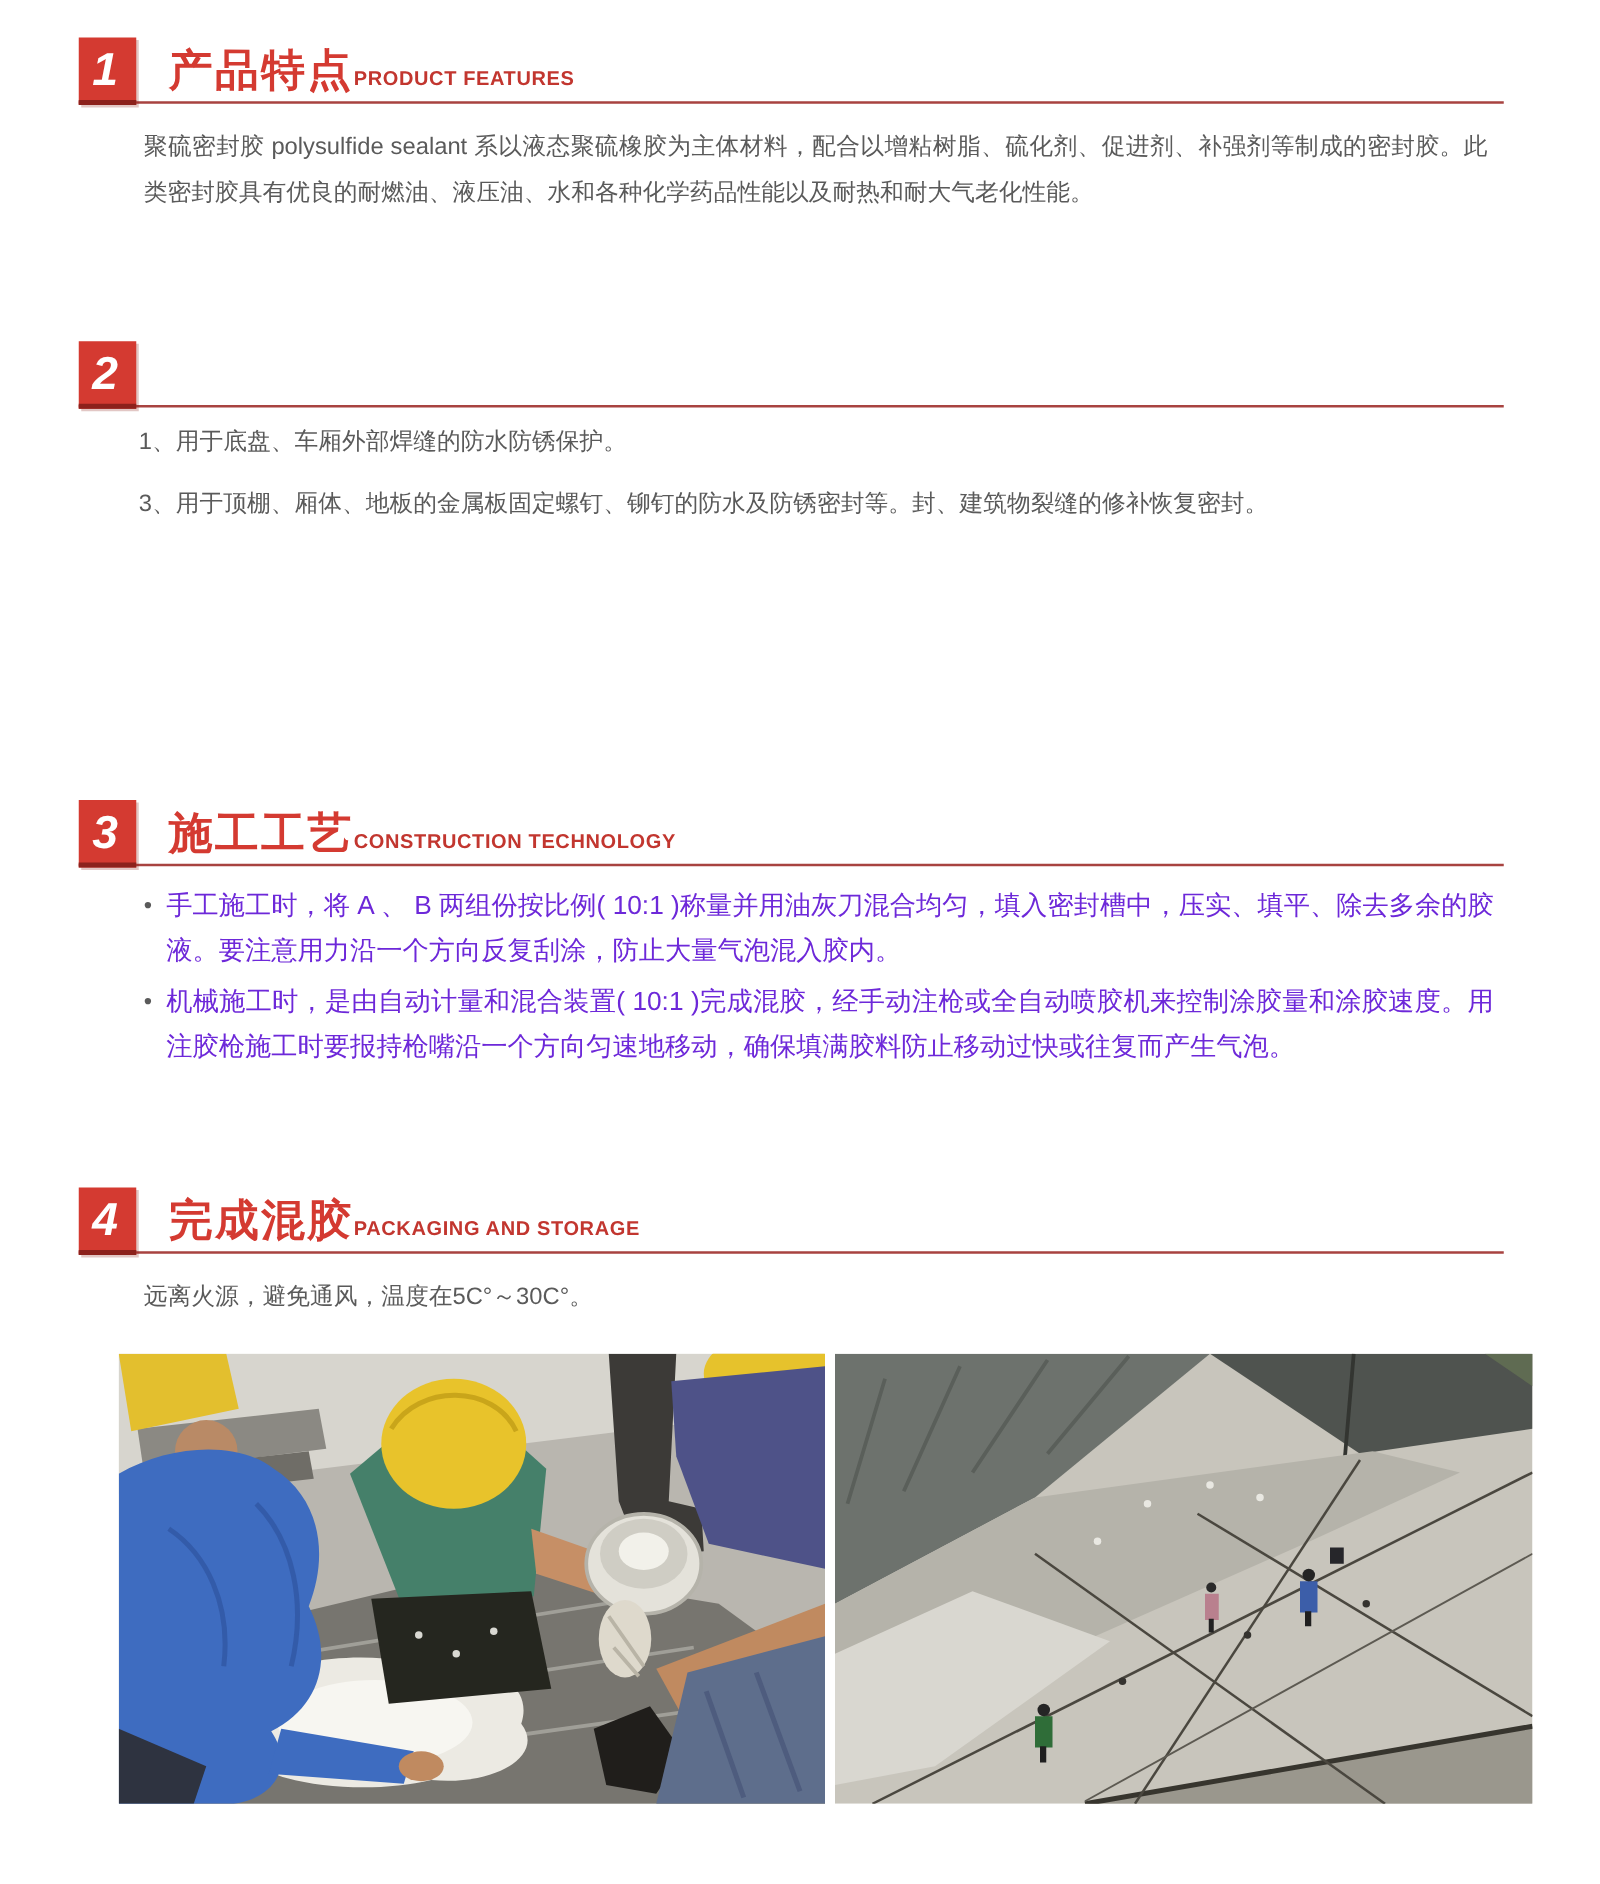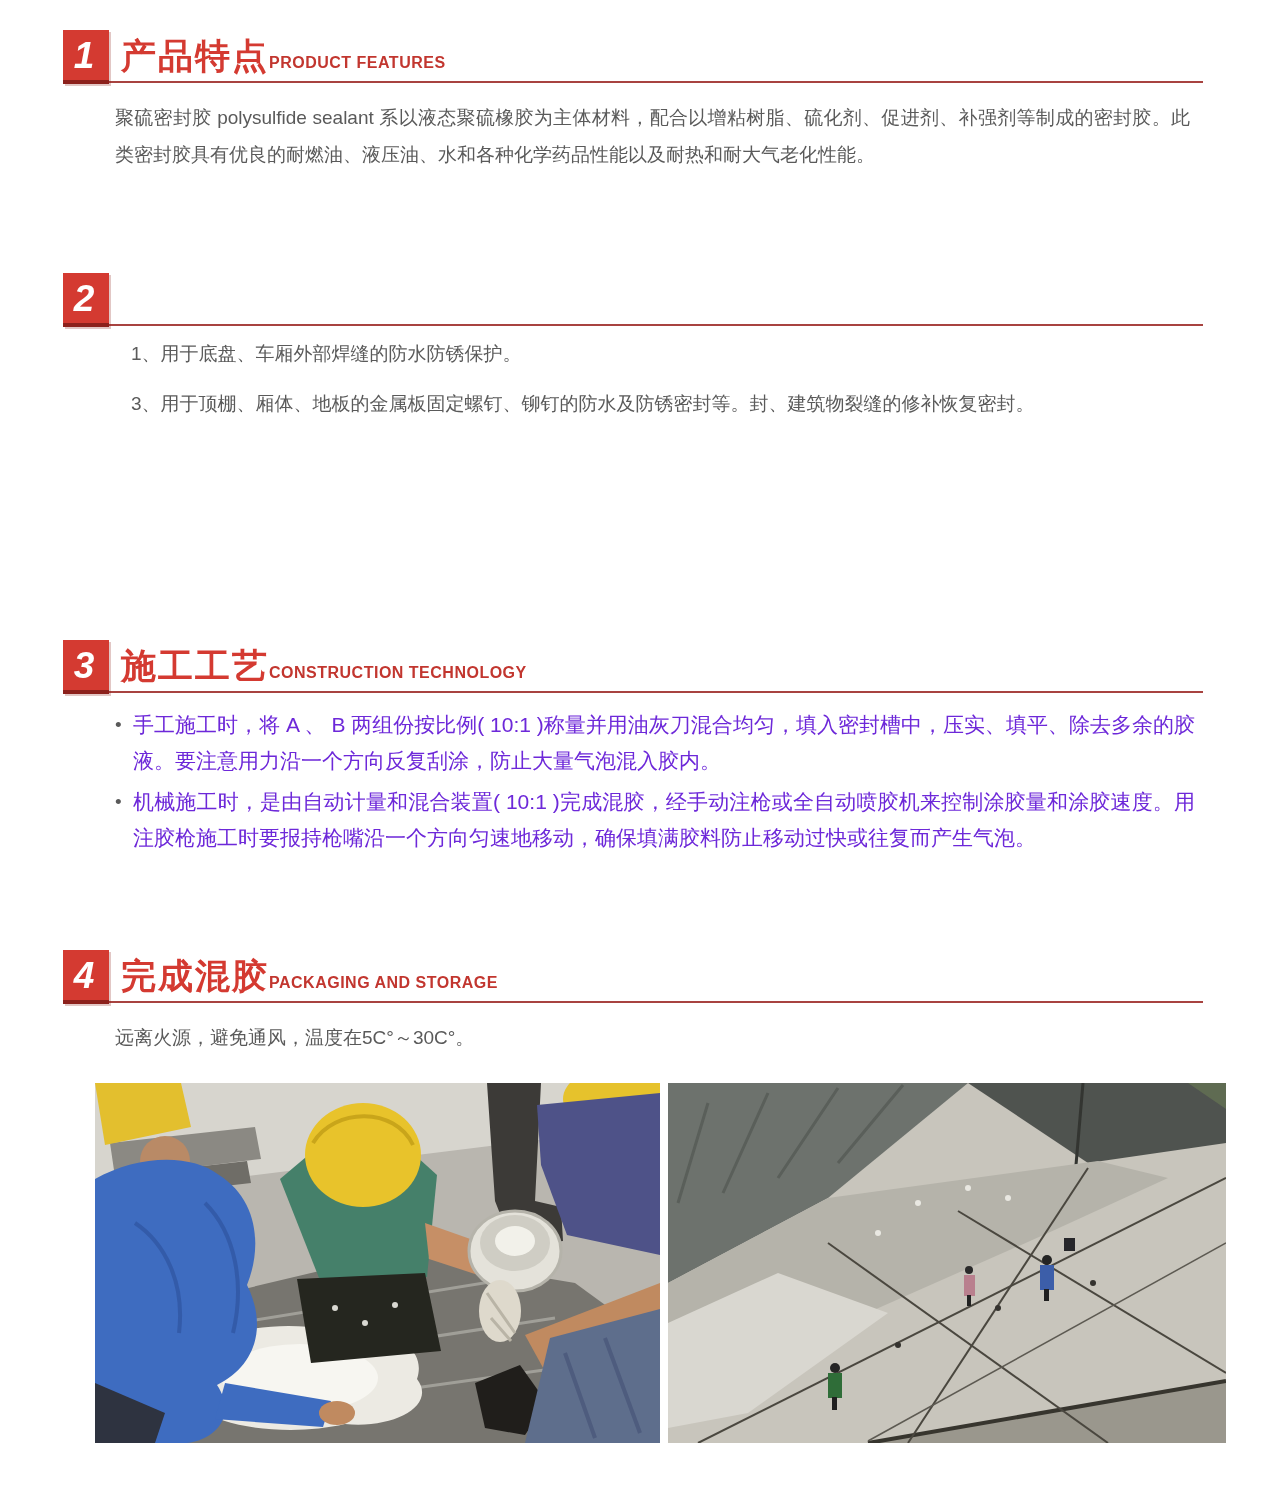--- a/index.html
+++ b/index.html
@@ -14,31 +14,31 @@
   .num-box {
     position:absolute; left:0; top:-3px; width:46px; height:50px;
     background:#d43a31; border-bottom:4px solid #8c211c;
     display:flex; align-items:center; justify-content:center;
     box-shadow:2px 2px 0 rgba(140,30,25,0.25);
   }
   .num-box span {
     color:#ffffff; font-size:37px; font-weight:bold; font-style:italic;
     line-height:1; padding-right:4px;
   }
-  .titles { position:absolute; left:58px; bottom:1px; display:flex; align-items:baseline; white-space:nowrap; }
+  .titles { position:absolute; left:72px; bottom:1px; display:flex; align-items:baseline; white-space:nowrap; }
   .title-zh { font-size:35px; font-weight:bold; color:#d43a31; letter-spacing:2px; }
   .title-en { font-size:16px; font-weight:bold; color:#c2362f; letter-spacing:0.5px; }
 
   .para {
     margin:16px 0 0 52px; width:1075px;
     font-size:19px; line-height:37px; color:#5a5a5a;
     text-align:justify;
   }
   .lead { font-weight:bold; color:#3f3f3f; line-height:38px; }
-  .list { margin:10px 0 0 68px; width:1078px; }
+  .list { margin:10px 0 0 48px; width:1078px; }
   .list-item { font-size:19px; line-height:31px; color:#5a5a5a; margin-top:12px; }
   .list-item:last-child { margin-top:2px; }
   .bullets { margin:14px 0 0 52px; width:1080px; }
   .bullet { display:flex; margin-top:5px; }
   .bullet-dot { width:18px; flex:0 0 18px; font-size:19px; line-height:36px; color:#5a5a5a; }
   .bullet-text { font-size:21px; line-height:36px; color:#6d28d9; text-align:justify; }
 
   .photos { position:absolute; top:1083px; left:95px; display:flex; gap:8px; }
   .photo { display:block; }
 </style>

